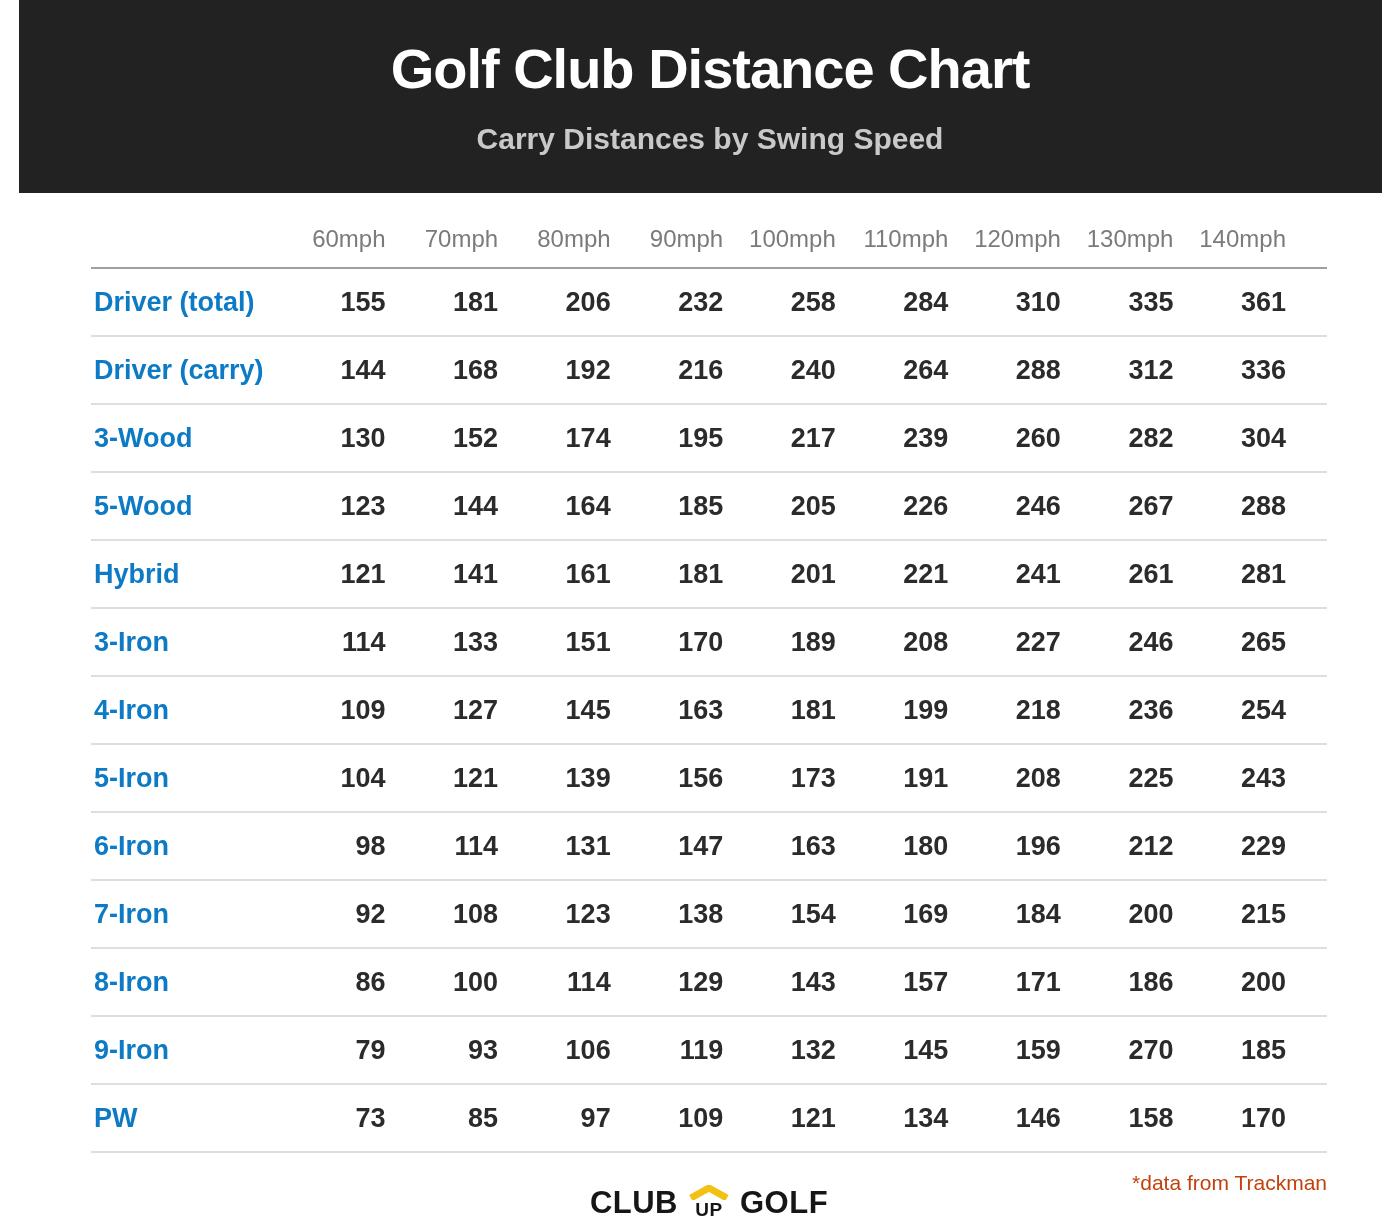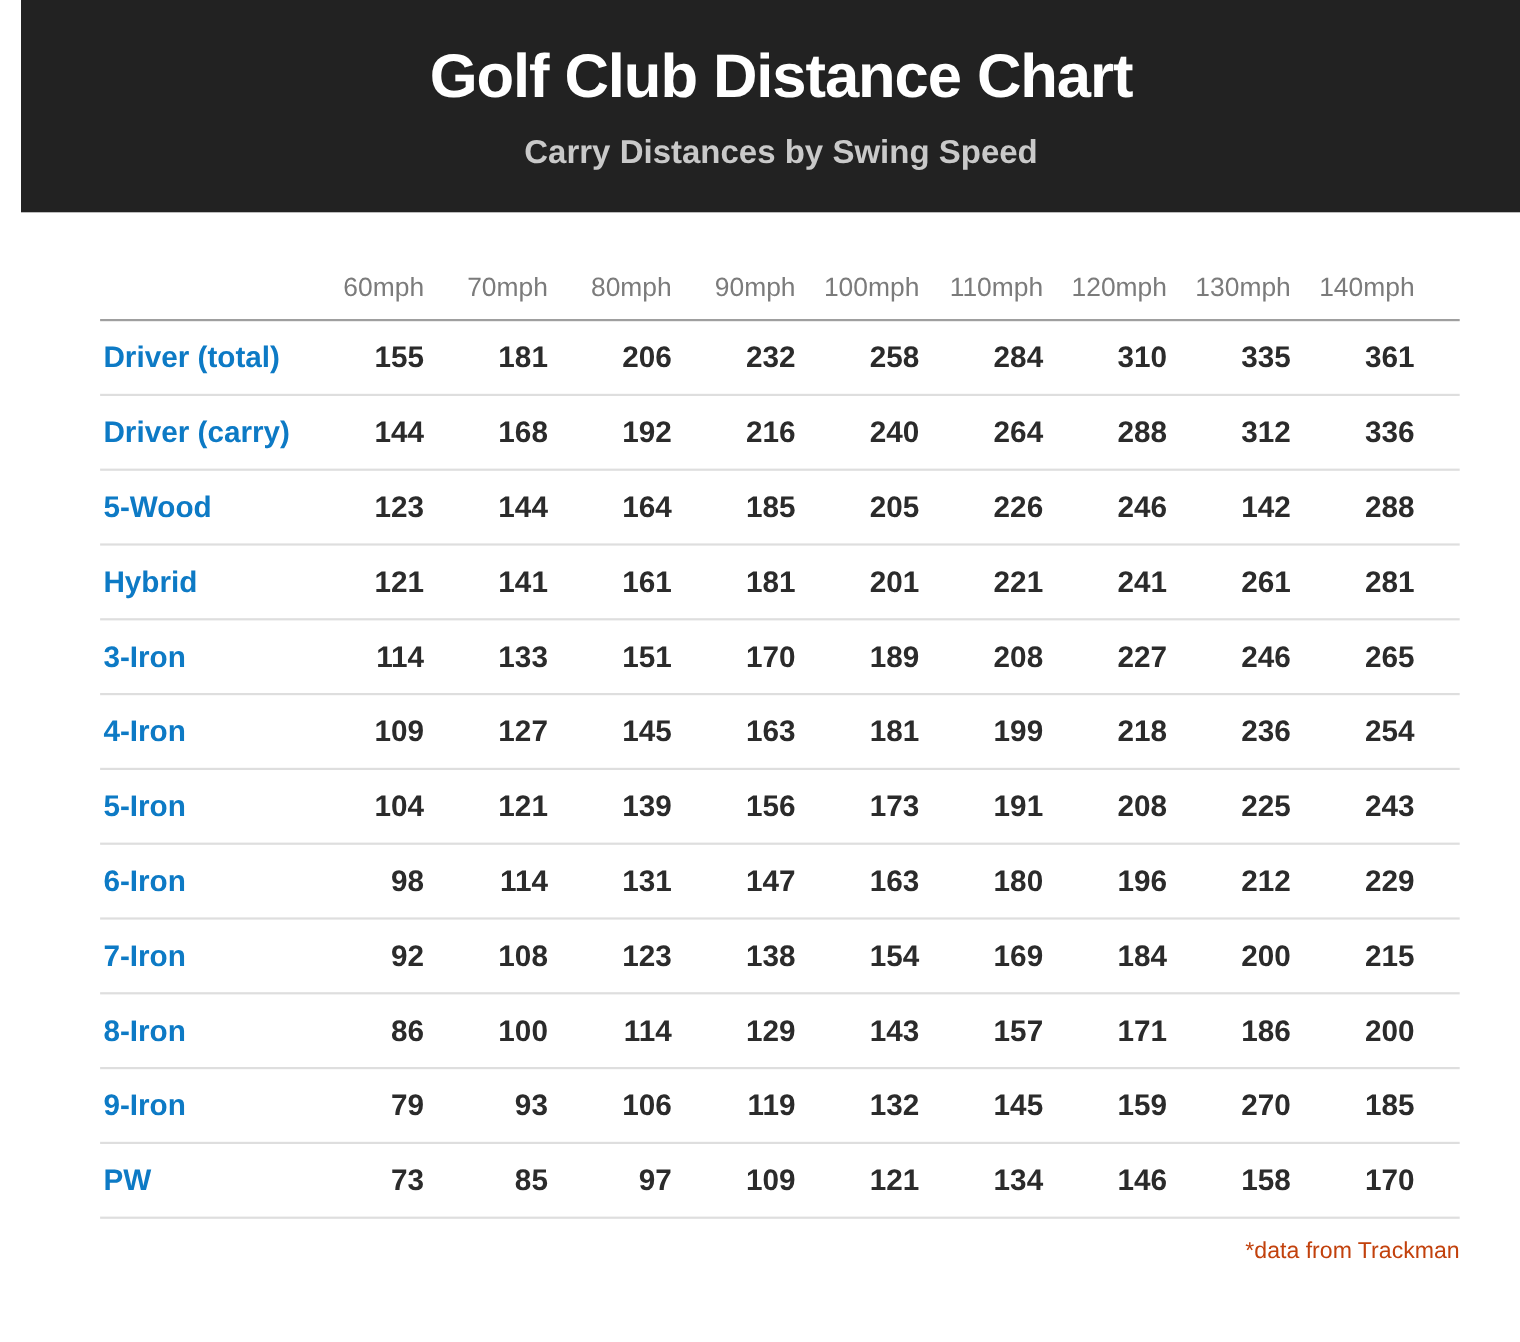--- a/index.html
+++ b/index.html
@@ -46,21 +46,21 @@
     margin: 0 74px 0 72px; 
   }
   .grid-row {
     display: grid;
     grid-template-columns: 182px repeat(9, 1fr);
     box-sizing: border-box;
     padding-right: 41px;
     align-items: center;
   }
   .thead-row {
-    height: 99px;
+    height: 76px;
     border-bottom: 2px solid #9f9f9f;
     align-items: end;
     padding-bottom: 14px;
   }
   .th-label {  }
   .th-col {
     text-align: right;
     color: #7b7b7b;
     font-size: 24px;
     font-weight: 400;
@@ -174,29 +174,41 @@
           <div class="cell-value">168</div>
           <div class="cell-value">192</div>
           <div class="cell-value">216</div>
           <div class="cell-value">240</div>
           <div class="cell-value">264</div>
           <div class="cell-value">288</div>
           <div class="cell-value">312</div>
           <div class="cell-value">336</div>
         </div>
         <div class="grid-row data-row">
+          <div class="cell-label">3-Wood</div>
+          <div class="cell-value">130</div>
+          <div class="cell-value">152</div>
+          <div class="cell-value">174</div>
+          <div class="cell-value">195</div>
+          <div class="cell-value">217</div>
+          <div class="cell-value">239</div>
+          <div class="cell-value">260</div>
+          <div class="cell-value">282</div>
+          <div class="cell-value">304</div>
+        </div>
+        <div class="grid-row data-row">
           <div class="cell-label">5-Wood</div>
           <div class="cell-value">123</div>
           <div class="cell-value">144</div>
           <div class="cell-value">164</div>
           <div class="cell-value">185</div>
           <div class="cell-value">205</div>
           <div class="cell-value">226</div>
           <div class="cell-value">246</div>
-          <div class="cell-value">142</div>
+          <div class="cell-value">267</div>
           <div class="cell-value">288</div>
         </div>
         <div class="grid-row data-row">
           <div class="cell-label">Hybrid</div>
           <div class="cell-value">121</div>
           <div class="cell-value">141</div>
           <div class="cell-value">161</div>
           <div class="cell-value">181</div>
           <div class="cell-value">201</div>
           <div class="cell-value">221</div>
@@ -298,15 +310,25 @@
           <div class="cell-value">134</div>
           <div class="cell-value">146</div>
           <div class="cell-value">158</div>
           <div class="cell-value">170</div>
         </div>
       </div>
   </div>
 
   <div class="footer">
     <div class="footnote">*data from Trackman</div>
+    <div class="logo">
+      <span class="word">CLUB</span>
+      <span class="up-block">
+        <svg class="chevron" width="42" height="15" viewBox="0 0 42 15">
+          <polyline points="3,13 21,3 39,13" fill="none" stroke="#F3C114" stroke-width="7" stroke-linecap="butt" stroke-linejoin="miter"></polyline>
+        </svg>
+        <span class="up-word">UP</span>
+      </span>
+      <span class="word">GOLF</span>
+    </div>
   </div>
 
 </div>
 
 </body></html>

